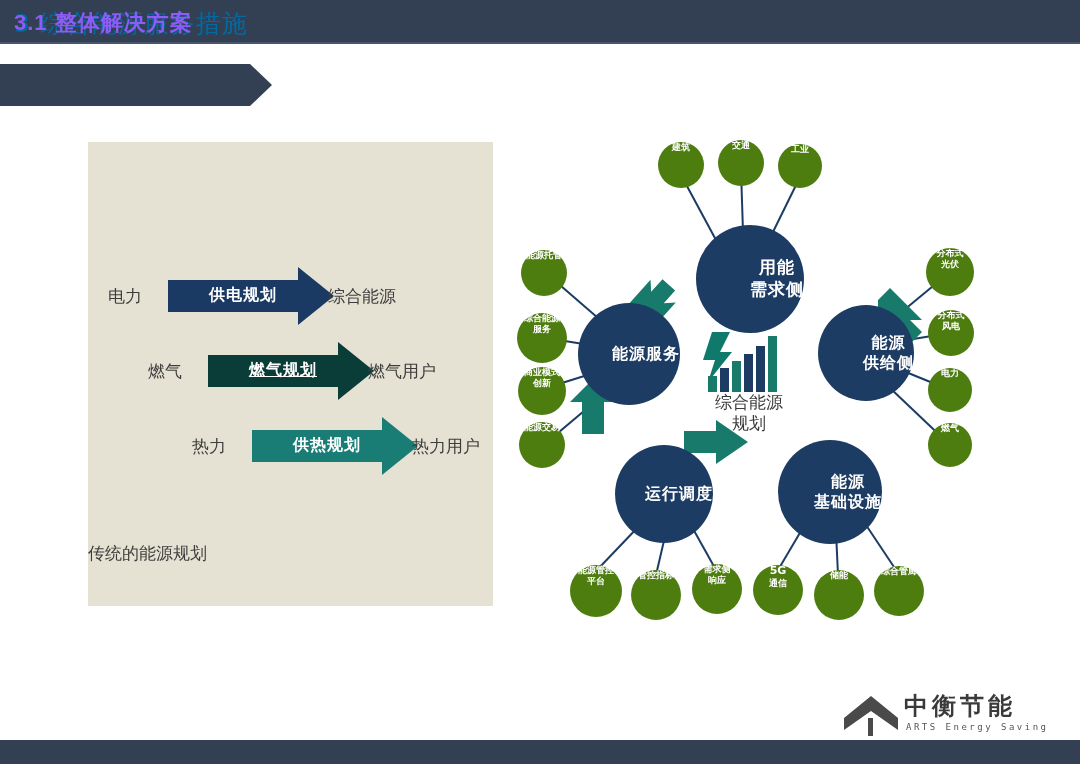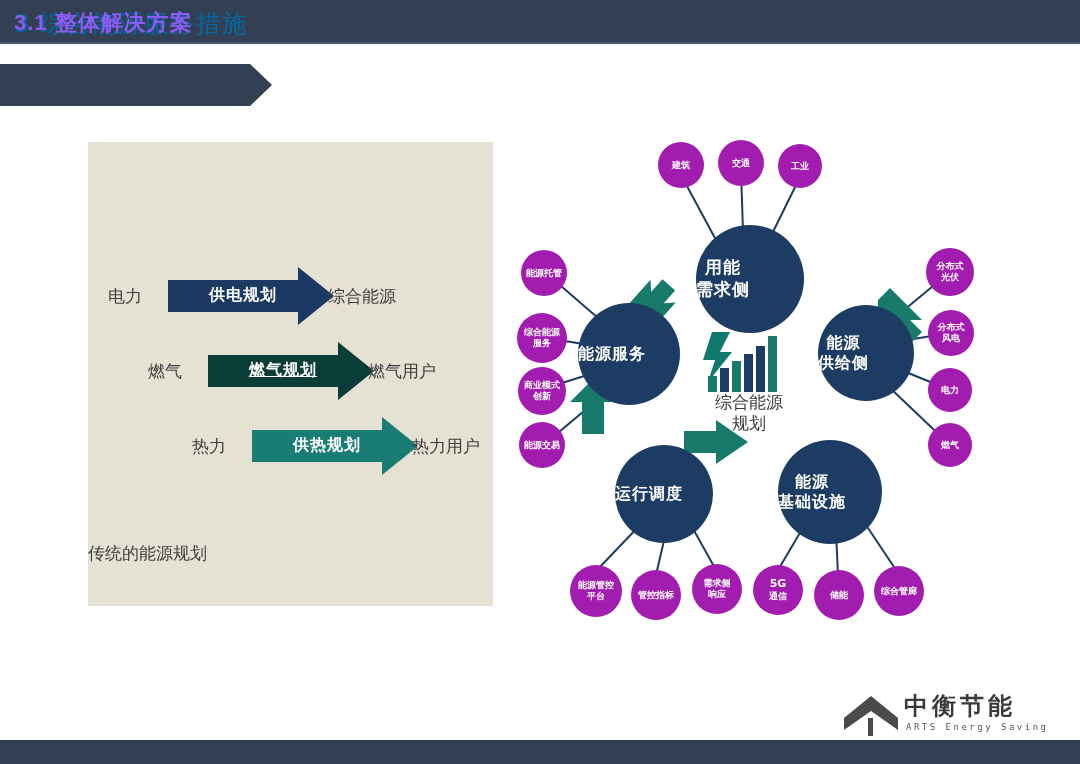--- a/index.html
+++ b/index.html
@@ -70,29 +70,29 @@
     position:absolute;left:0;top:400px;width:405px;text-align:left;
     font-size:17px;color:#3d3d3d;
     font-family:"DejaVu Sans","Liberation Sans",sans-serif;
   }
   
   .diagram{position:absolute;left:498px;top:120px;width:582px;height:520px;}
   .diagram svg{position:absolute;left:0;top:0;}
   .hub{
     position:absolute;border-radius:50%;
     background:#1c3c63;color:#ffffff;
-    display:flex;align-items:center;justify-content:flex-start;
+    display:flex;align-items:center;justify-content:flex-end;
     text-align:center;line-height:1.28;
     font-size:17px;font-weight:bold;letter-spacing:1px;
     font-family:"DejaVu Sans","Liberation Sans",sans-serif;
   }
   .sat{
     position:absolute;border-radius:50%;
-    background:#a21caf;color:#ffffff;
-    display:flex;align-items:center;justify-content:center;
+    background:#4d7c0f;color:#ffffff;
+    display:flex;align-items:flex-start;justify-content:center;
     text-align:center;line-height:1.18;
     font-size:9px;font-weight:bold;
     font-family:"DejaVu Sans","Liberation Sans",sans-serif;
   }
   .center-caption{
     position:absolute;left:181px;top:272px;width:140px;text-align:center;
     font-size:17px;color:#3a3a3a;line-height:1.25;
     font-family:"DejaVu Sans","Liberation Sans",sans-serif;
   }
   

